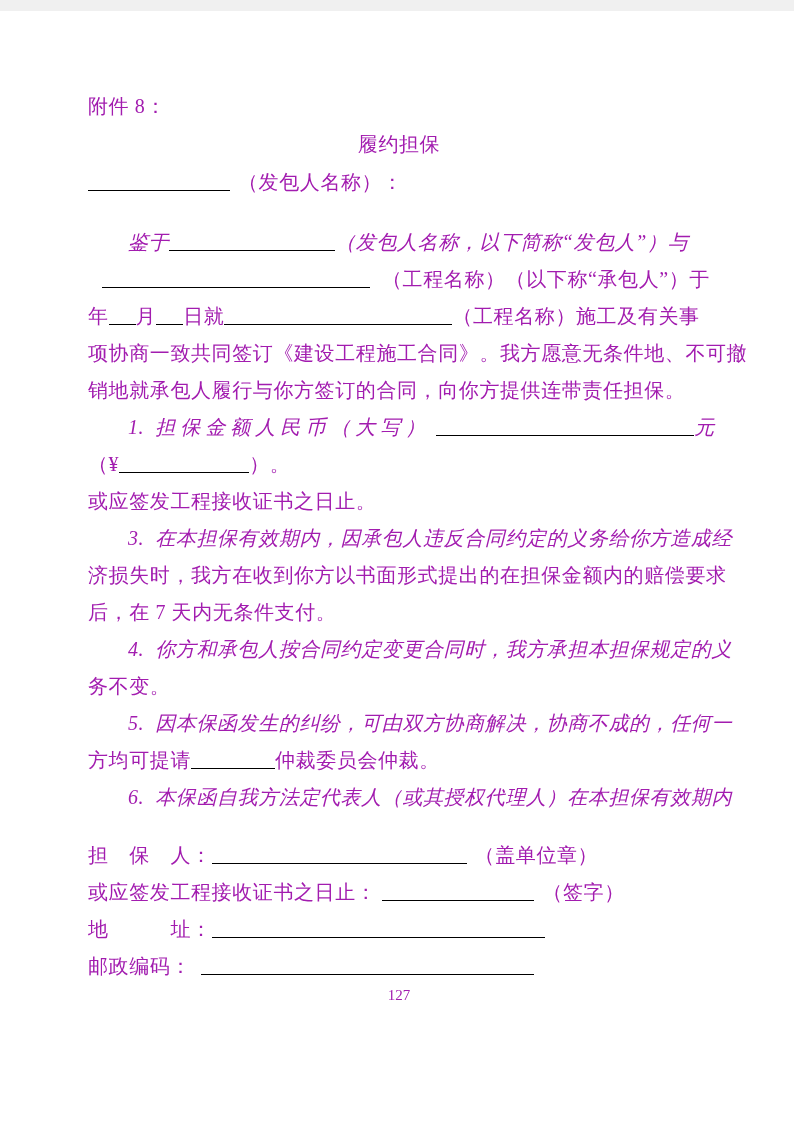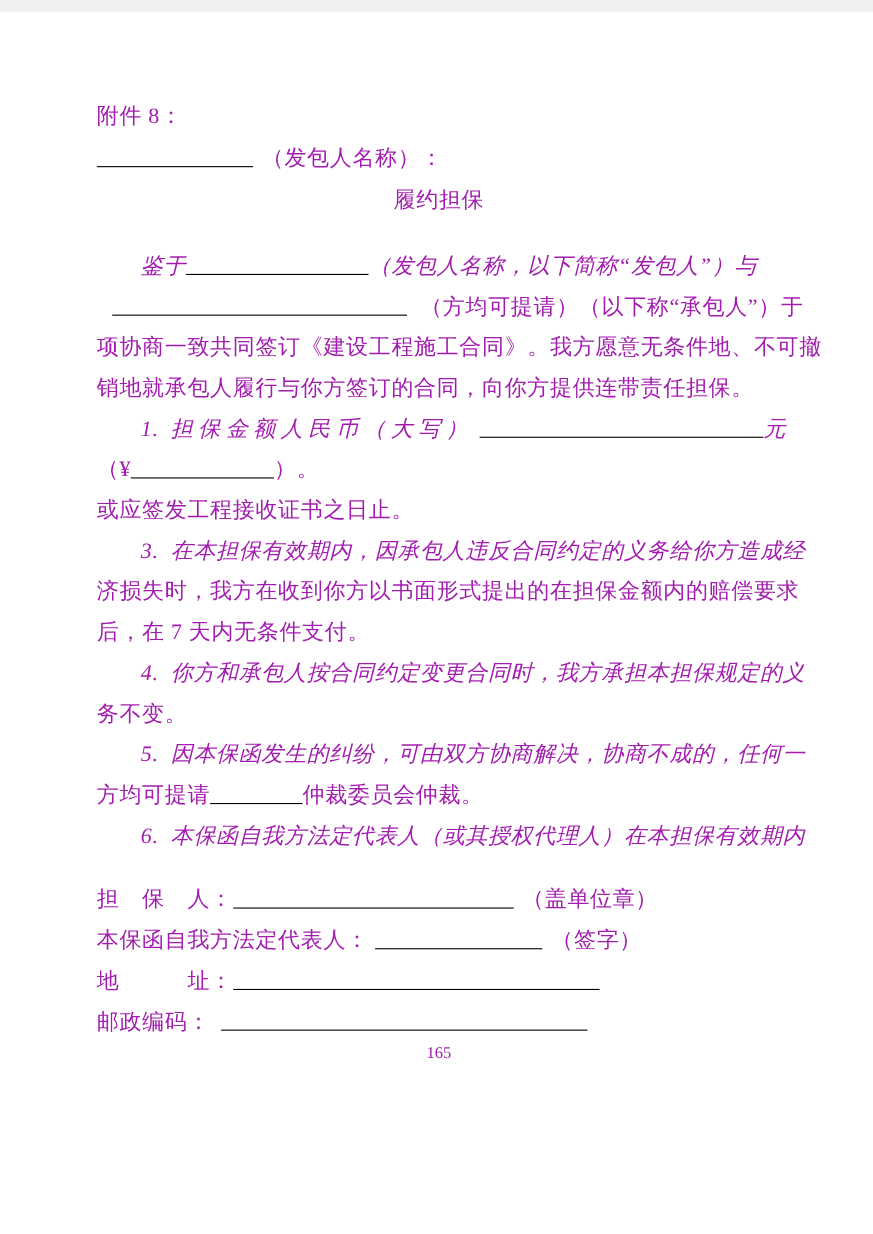--- a/index.html
+++ b/index.html
@@ -30,30 +30,31 @@
   .sp-b { height:21px; }  
   .footer { text-align:center; font-size:15px; line-height:20px; letter-spacing:0; }
 </style>
 </head>
 <body>
 
 <div class="page">
 
   <div class="ln0">附件 8：</div>
 
+  <div class="ln0 title-line">履约担保</div>
+
   <div class="ln0"><span class="bl w142 mr8"></span><span>（发包人名称）：</span></div>
-
-  <div class="ln0 title-line">履约担保</div>
 
   <div class="sp-a"></div>
 
   <div class="ln ind"><span>鉴于</span><span class="bl w166"></span><span>（发包人名称，以下简称“发包人”）与</span></div>
 
-  <div class="ln ind-sm"><span class="bl w268 mr12"></span><span>（方均可提请）（以下称“承包人”）于</span></div>
+  <div class="ln ind-sm"><span class="bl w268 mr12"></span><span>（工程名称）（以下称“承包人”）于</span></div>
 
+  <div class="ln"><span>年</span><span class="bl w27"></span><span>月</span><span class="bl w27"></span><span>日就</span><span class="bl w228"></span><span>（工程名称）施工及有关事</span></div>
 
   <div class="ln">项协商一致共同签订《建设工程施工合同》。我方愿意无条件地、不可撤</div>
   <div class="ln">销地就承包人履行与你方签订的合同，向你方提供连带责任担保。</div>
 
   <div class="ln ind"><span class="num">1.</span><span class="spaced">担保金额人民币（大写）</span><span class="bl w258 ml6"></span><span>元</span></div>
 
   <div class="ln"><span>（¥</span><span class="bl w130"></span><span>）。</span></div>
 
   <div class="ln">或应签发工程接收证书之日止。</div>
 
@@ -66,21 +67,21 @@
 
   <div class="ln ind"><span class="num">5.</span><span>因本保函发生的纠纷，可由双方协商解决，协商不成的，任何一</span></div>
   <div class="ln"><span>方均可提请</span><span class="bl w84"></span><span>仲裁委员会仲裁。</span></div>
 
   <div class="ln ind"><span class="num">6.</span><span>本保函自我方法定代表人（或其授权代理人）在本担保有效期内</span></div>
 
   <div class="sp-b"></div>
 
   <div class="ln"><span>担　保　人：</span><span class="bl w255 mr8"></span><span>（盖单位章）</span></div>
 
-  <div class="ln"><span>本保函自我方法定代表人：</span><span class="bl w152 ml6 mr8"></span><span>（签字）</span></div>
+  <div class="ln"><span>或应签发工程接收证书之日止：</span><span class="bl w152 ml6 mr8"></span><span>（签字）</span></div>
 
   <div class="ln"><span>地　　　址：</span><span class="bl w333"></span></div>
 
   <div class="ln"><span>邮政编码：</span><span class="bl w333 ml10"></span></div>
 
-  <div class="footer">165</div>
+  <div class="footer">127</div>
 
 </div>
 
 </body></html>

